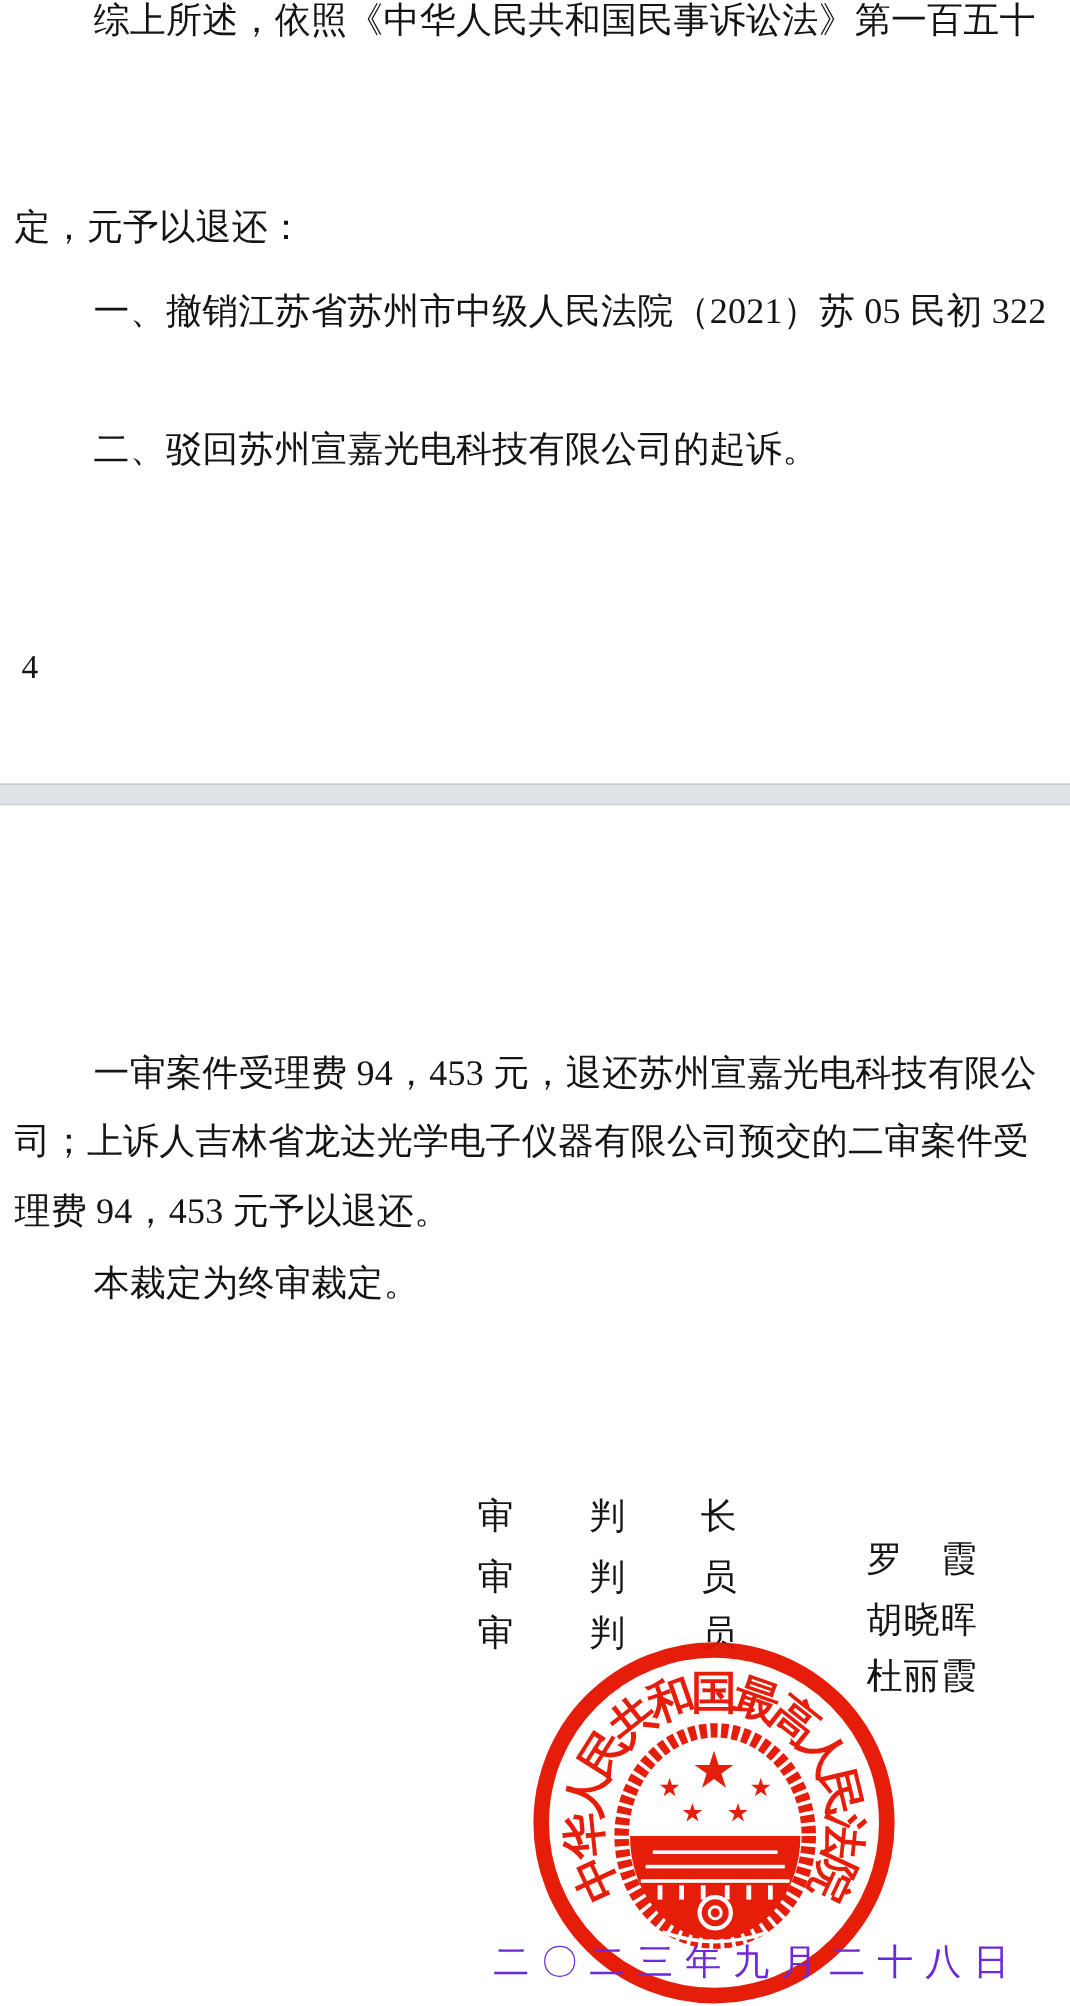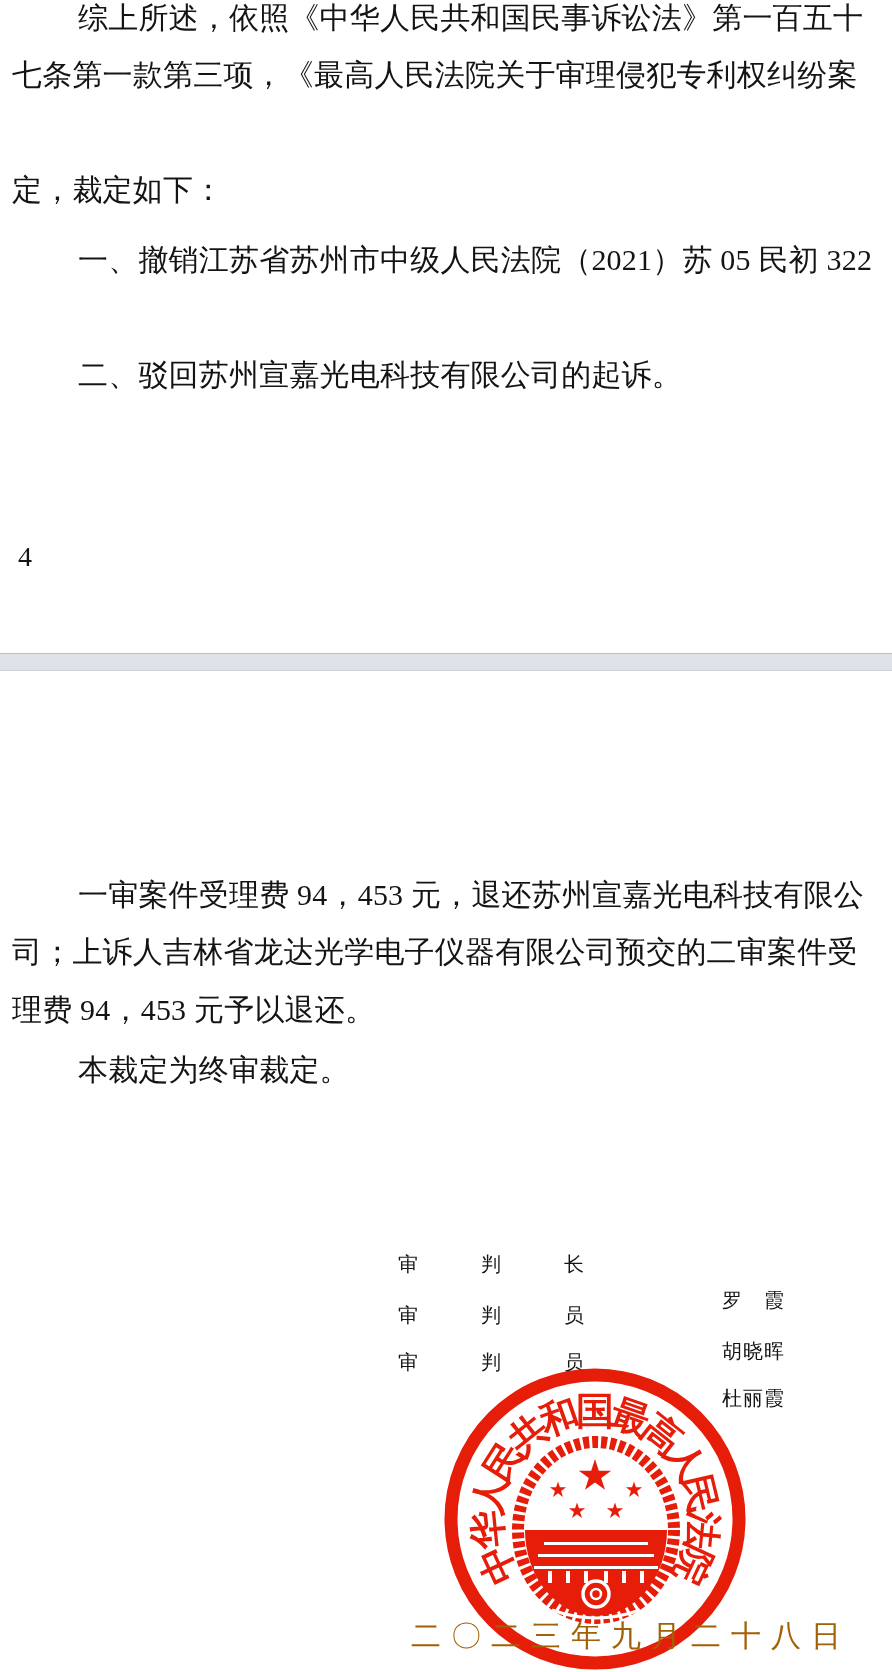--- a/index.html
+++ b/index.html
@@ -53,21 +53,21 @@
     border-top: 1px solid #b9c0c7;
     border-bottom: 1px solid #ccd2d8;
     box-sizing: border-box;
   }
 
   .sig-row {
     position: absolute;
     left: 0;
     width: 876px;
     height: 42px;
-    font-size: 20px;
+    font-size: 30px;
     line-height: 36px;
     white-space: pre;
   }
   .sig-role {
     position: absolute;
     left: 398px;
     letter-spacing: 63px;
   }
   .sig-name {
     position: absolute;
@@ -78,43 +78,42 @@
 
   .date-line {
     position: absolute;
     left: 411px;
     top: 1618px;
     font-size: 30px;
     line-height: 36px;
     letter-spacing: 10px;
     white-space: pre;
     z-index: 3;
-    color: #a16207;
+    color: #6d28d9;
   }
 
   #seal {
     position: absolute;
     left: 440px;
     top: 1366px;
     z-index: 2;
   }
   #seal text {
     font-family: "Liberation Serif", "DejaVu Serif", serif;
     font-weight: bold;
   }
 </style>
 </head>
 <body>
 
 <div id="canvas">
 
   <div class="page" id="page4">
     <div class="t-line indent" style="top:1px">综上所述，依照《中华人民共和国民事诉讼法》第一百五十</div>
-    <div class="t-line" style="top:58px">七条第一款第三项，《最高人民法院关于审理侵犯专利权纠纷案</div>
-    <div class="t-line" style="top:173px">定，裁定如下：</div>
+    <div class="t-line" style="top:173px">定，元予以退还：</div>
     <div class="t-line indent" style="top:243px">一、撤销江苏省苏州市中级人民法院（2021）苏 05 民初 322</div>
     <div class="t-line indent" style="top:358px">二、驳回苏州宣嘉光电科技有限公司的起诉。</div>
     <div class="page-number" style="top:542px">4</div>
   </div>
 
   <div class="page-divider"></div>
 
   <div class="page" id="page5">
     <div class="t-line indent" style="top:205px">一审案件受理费 94，453 元，退还苏州宣嘉光电科技有限公</div>
     <div class="t-line" style="top:262px">司；上诉人吉林省龙达光学电子仪器有限公司预交的二审案件受</div>

